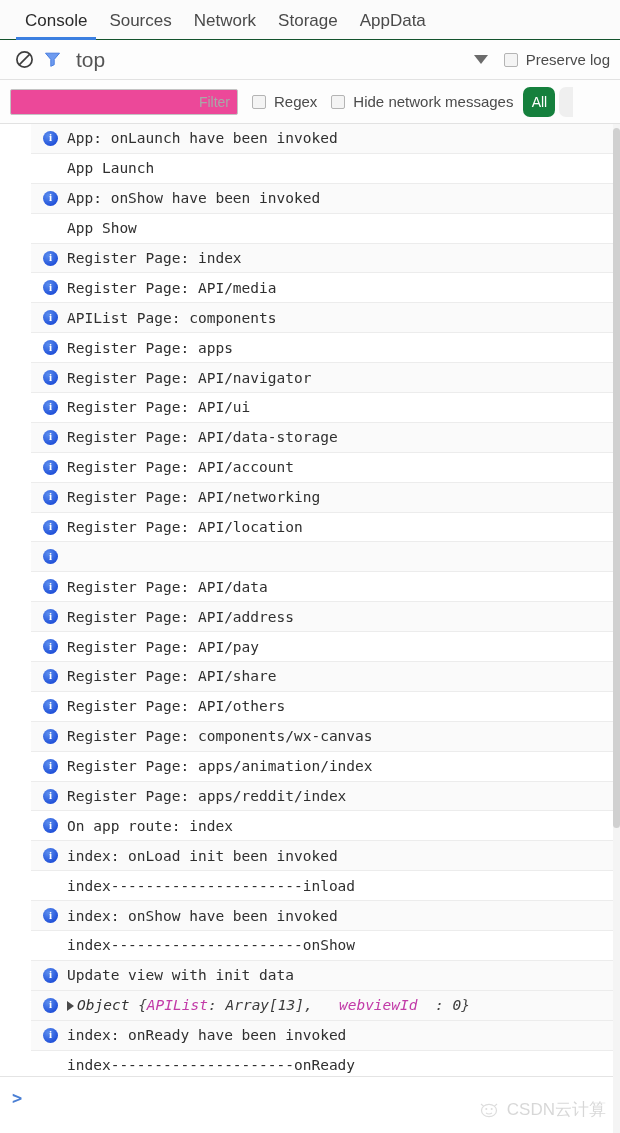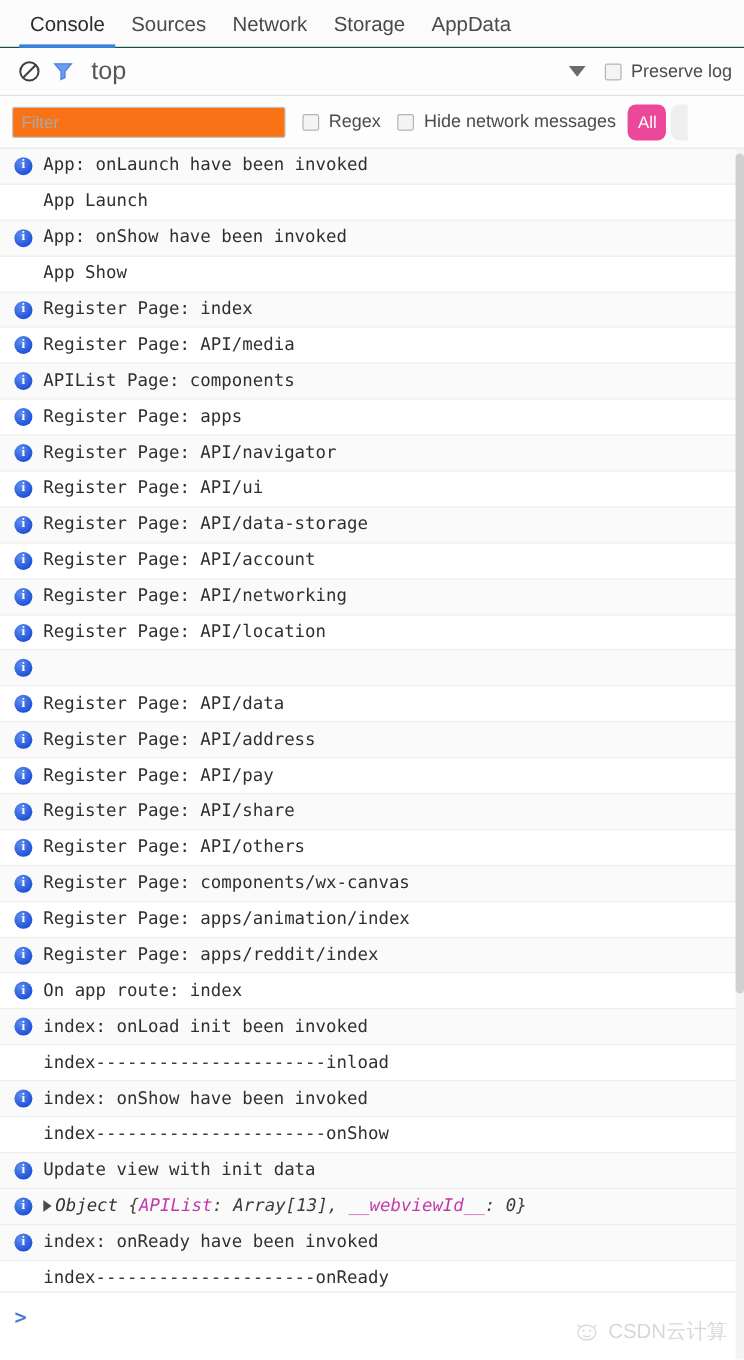--- a/index.html
+++ b/index.html
@@ -69,44 +69,46 @@
   
   .filterbar {
     display: flex; align-items: center;
     height: 44px; padding: 0 10px;
     border-bottom: 1px solid #e2e2e2;
     background: #fdfdfd;
   }
   .filter-input {
     width: 228px; height: 26px;
     border: 1px solid #c3c3c3; border-radius: 2px;
-    background: #f97316; font-size: 14px;
+    background: #ec4899; font-size: 14px;
     color: #333; padding: 0 7px;
     font-family: "Liberation Sans", sans-serif;
     outline: none;
+    text-align: right;
   }
   .filter-input::placeholder { color: #a8a8a8; }
   .filterbar .chk-group { margin-left: 14px; }
   .pill {
     min-width: 32px; height: 30px;
-    border-radius: 7px; background: #ec4899;
+    border-radius: 7px; background: #15803d;
     color: #fff; font-size: 14px;
     display: flex; align-items: center; justify-content: center;
     margin-left: 10px; padding: 0 8px; cursor: pointer;
   }
   .pill-partial {
     width: 14px; height: 30px; border-radius: 7px 0 0 7px;
     background: #efefef; margin-left: 4px;
   }
 
   
   .log {
     position: relative;
     height: 952px; overflow: hidden;
-    background: #fef9c3;
+    background: #c2410c;
+    margin-left: 31px;
   }
   .row {
     display: flex; align-items: center;
     height: 29.9px; padding-left: 12px;
     border-bottom: 1px solid #ececec;
     font-family: "DejaVu Sans Mono", monospace;
     font-size: 14.5px; color: #2f2f2f;
     white-space: nowrap;
   }
   .row.alt { background: #fafafa; }

